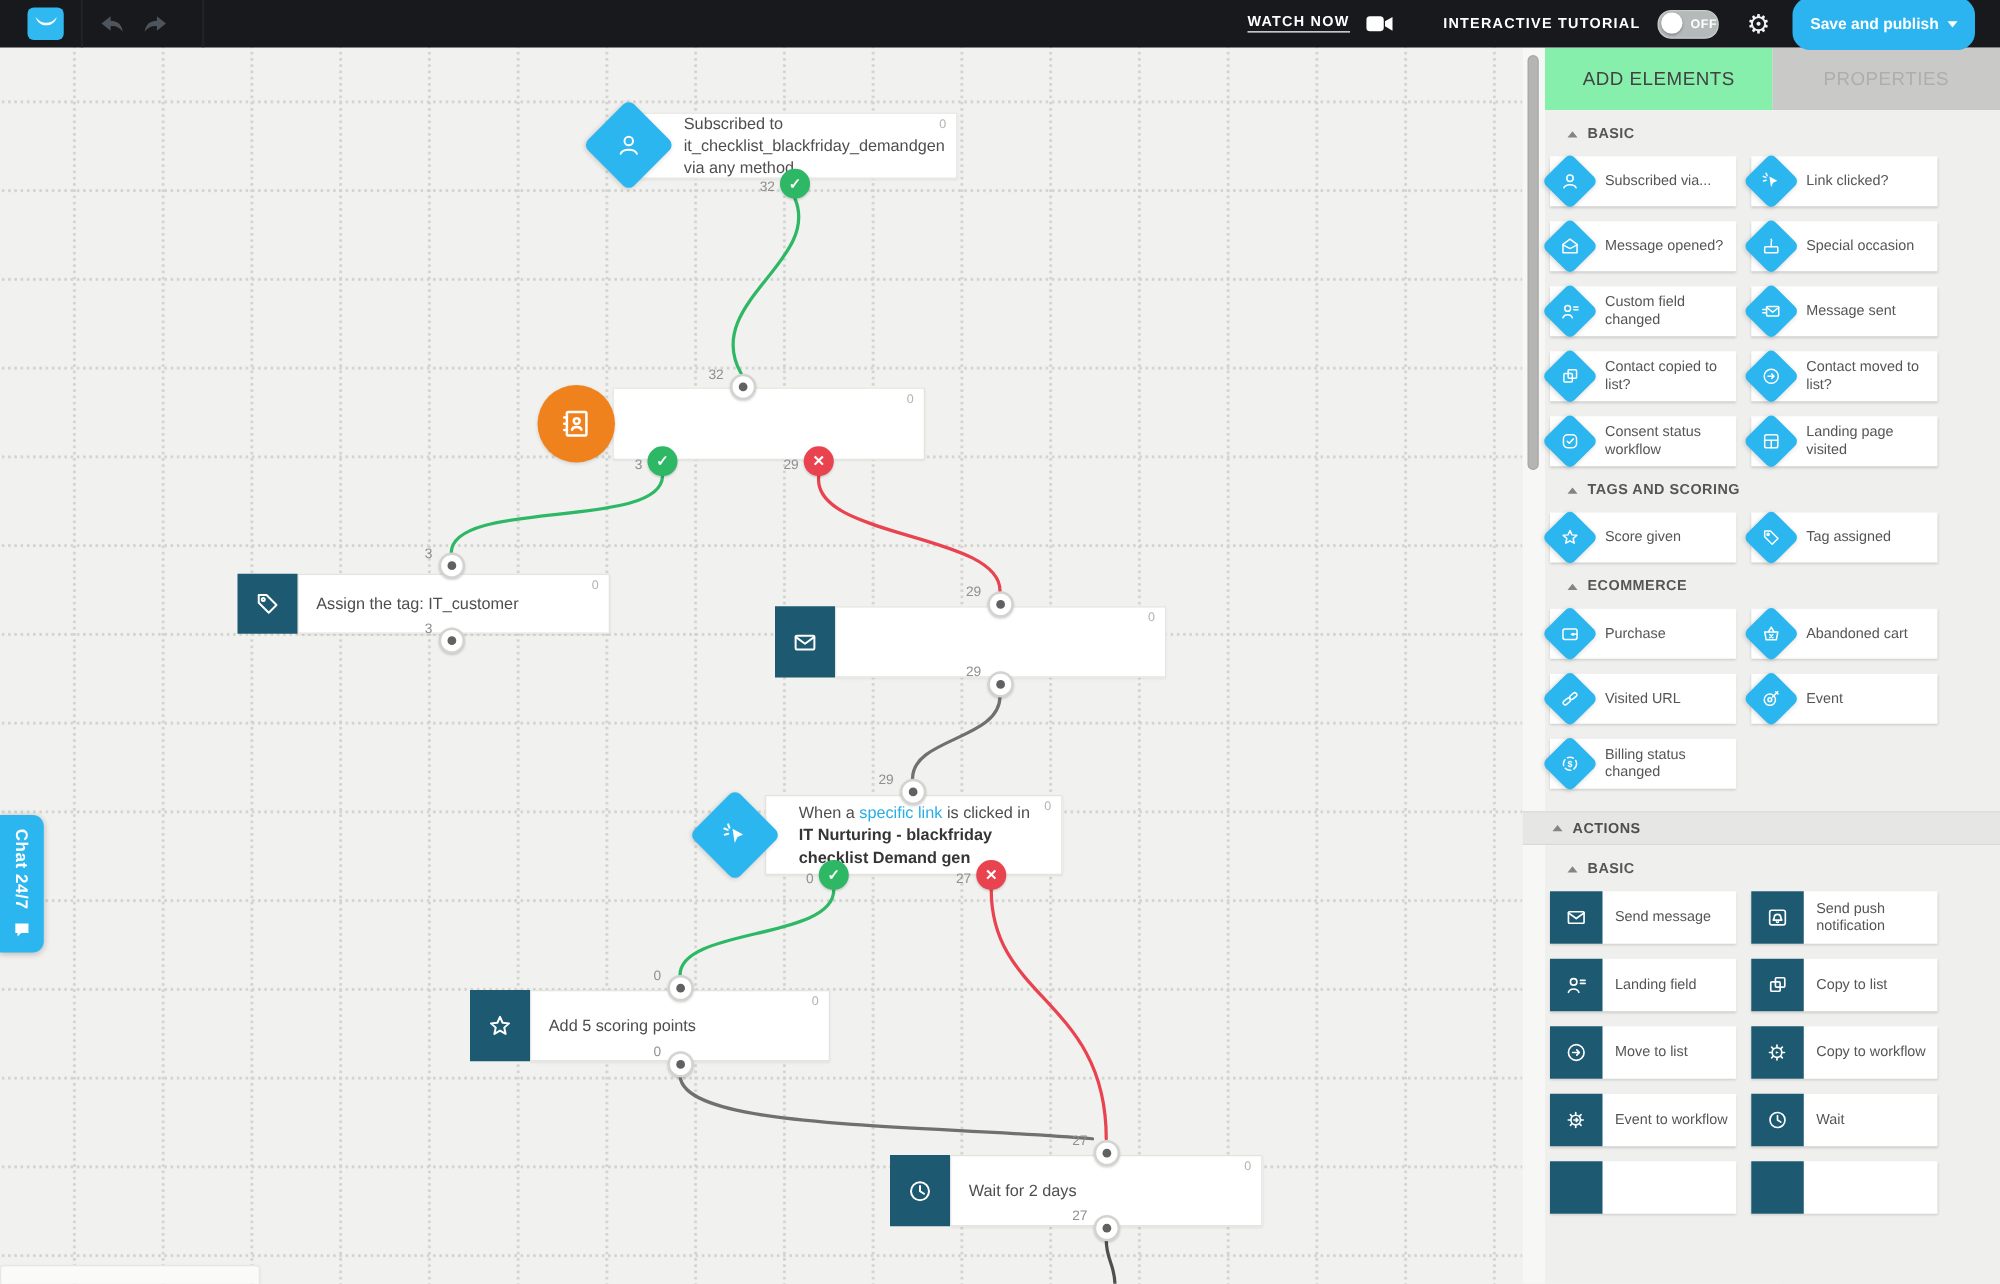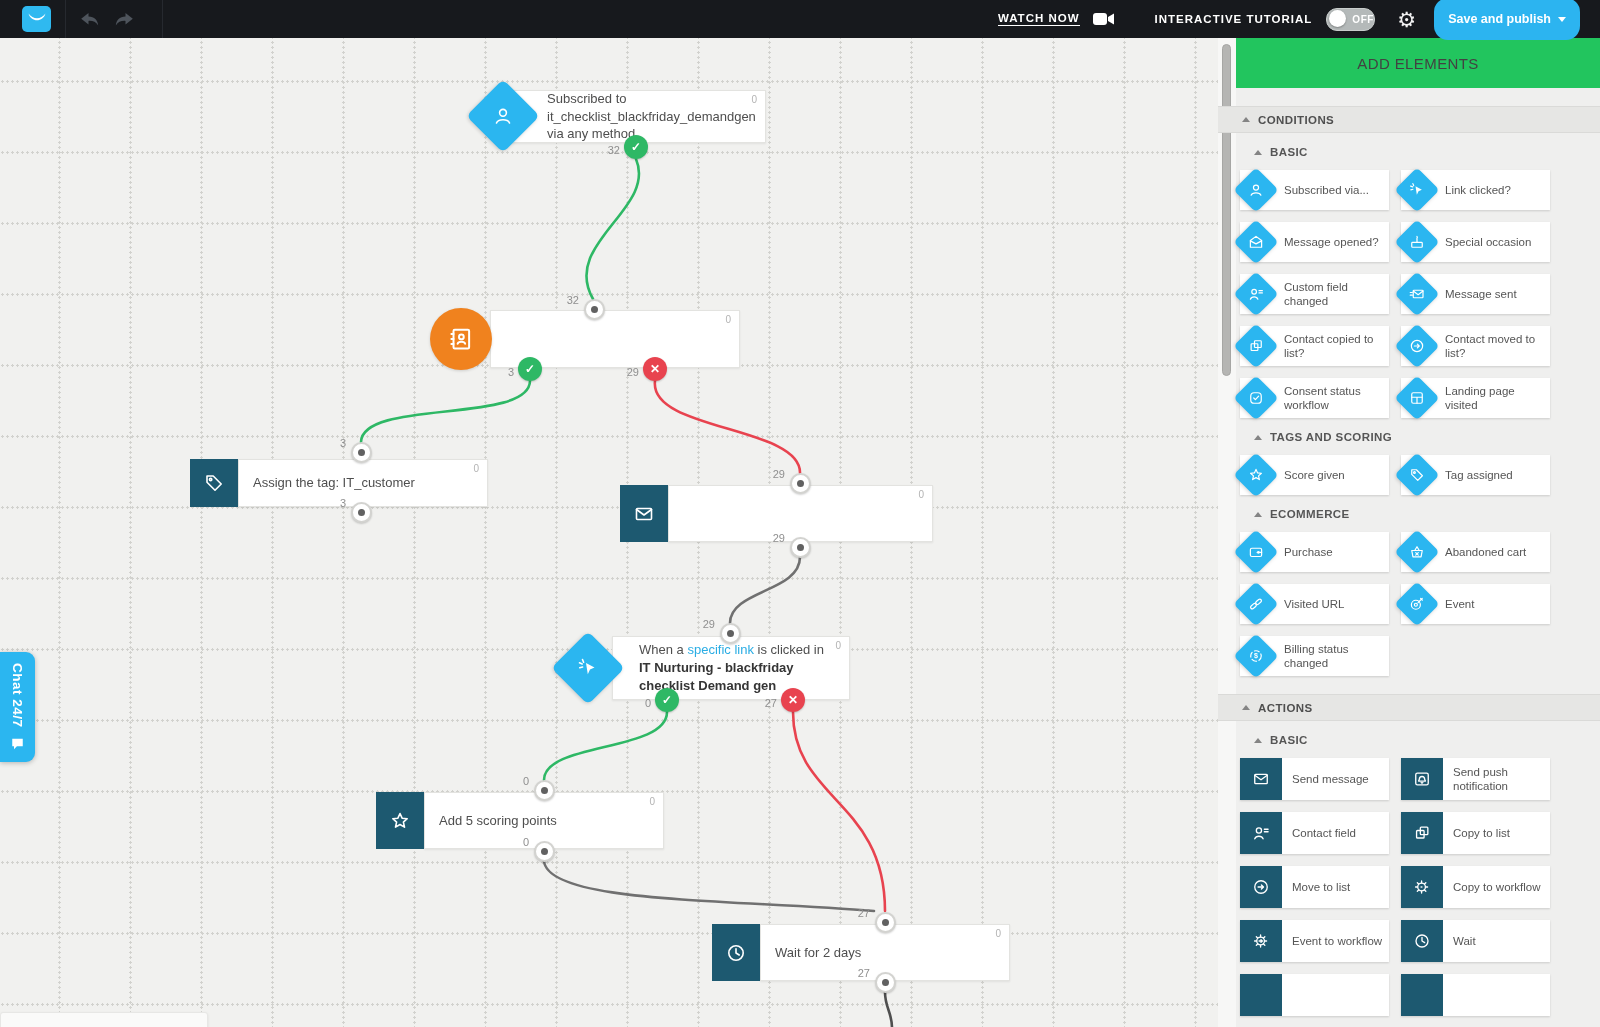--- a/index.html
+++ b/index.html
@@ -68,21 +68,21 @@
     border:1px solid #e7e7e5;border-radius:3px;box-shadow:0 1px 3px rgba(0,0,0,.08);z-index:4;}
   
   .sidebar{position:absolute;left:1218px;top:38px;width:382px;height:989px;background:#efefee;
     overflow:hidden;}
   .sb-gutter{position:absolute;left:0;top:0;bottom:0;width:18px;background:#f7f7f6;}
   .sb-thumb{position:absolute;left:4px;top:6px;width:9px;height:332px;border-radius:5px;
     background:#b5b5b3;border:1px solid #a6a6a4;box-sizing:border-box;cursor:pointer;}
   .sb-tabs{position:absolute;left:18px;top:0;right:0;height:50px;display:flex;}
   .sb-tab{flex:1;display:flex;align-items:center;justify-content:center;font-size:15px;
     letter-spacing:.4px;cursor:pointer;}
-  .sb-tab.active{background:#22c55e;color:#424242;}
+  .sb-tab.active{background:#86efac;color:#424242;}
   .sb-tab.inactive{background:#c9c9c8;color:#aeaeac;}
   .sb-content{position:absolute;left:0;top:50px;right:0;bottom:0;}
   .sb-band{height:25px;display:flex;align-items:center;padding-left:24px;background:#e6e6e4;
     border-top:1px solid #dadad8;border-bottom:1px solid #dadad8;font-size:11.5px;font-weight:bold;
     color:#4f4f4f;letter-spacing:.4px;margin-top:18px;cursor:pointer;}
   .sb-band:first-child{margin-top:18px;}
   .sb-sub{display:flex;align-items:center;padding-left:36px;font-size:11.5px;font-weight:bold;
     color:#565656;letter-spacing:.4px;margin:13px 0 0;cursor:pointer;}
   .tri{width:0;height:0;border-left:4px solid transparent;border-right:4px solid transparent;
     border-bottom:5px solid #848484;margin-right:8px;}
@@ -288,26 +288,23 @@
     <div class="badge x" style="left:781px;top:688px;background:#e8434f;">✕</div>
     <span class="clabel" style="left:777px;top:697px;">27</span>
   </div>
 
 <div class="sidebar">
   <div class="sb-gutter">
     <div class="sb-thumb"></div>
   </div>
   <div class="sb-tabs">
     <div class="sb-tab active">ADD ELEMENTS</div>
+    <div class="sb-tab inactive">PROPERTIES</div>
   </div>
   <div class="sb-content" id="sb-content">
-      <div class="sb-band">
-        <span class="tri"></span>
-        <span>CONDITIONS</span>
-      </div>
       <div class="sb-sub">
         <span class="tri"></span>
         <span>BASIC</span>
       </div>
       <div class="sb-grid">
         <div class="sb-item condition">
           <span class="dwrap">
             <i class="dbg"></i>
             <span class="icz">
               <svg width="18" height="18" viewBox="0 0 24 24" fill="none" stroke="#fff" stroke-width="1.6" stroke-linecap="round" stroke-linejoin="round">
@@ -559,21 +556,21 @@
           <span>Send push notification</span>
         </div>
         <div class="sb-item action">
           <span class="sqwrap">
             <svg width="20" height="20" viewBox="0 0 24 24" fill="none" stroke="#fff" stroke-width="1.6" stroke-linecap="round" stroke-linejoin="round">
               <circle cx="9.5" cy="9" r="3.1"></circle>
               <path d="M4.5,19 C6,14.8 13,14.8 14.5,19"></path>
               <path d="M16,7.5 h4.5 M16,10.5 h4.5"></path>
             </svg>
           </span>
-          <span>Contact field</span>
+          <span>Landing field</span>
         </div>
         <div class="sb-item action">
           <span class="sqwrap">
             <svg width="20" height="20" viewBox="0 0 24 24" fill="none" stroke="#fff" stroke-width="1.6" stroke-linecap="round" stroke-linejoin="round">
               <rect x="5.5" y="9" width="9" height="9" rx="1"></rect>
               <rect x="10" y="5" width="9" height="9" rx="1"></rect>
             </svg>
           </span>
           <span>Copy to list</span>
         </div>

